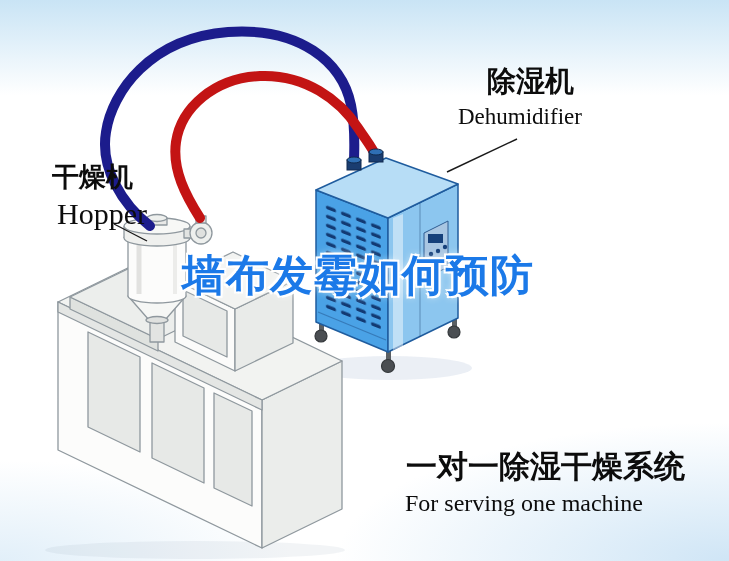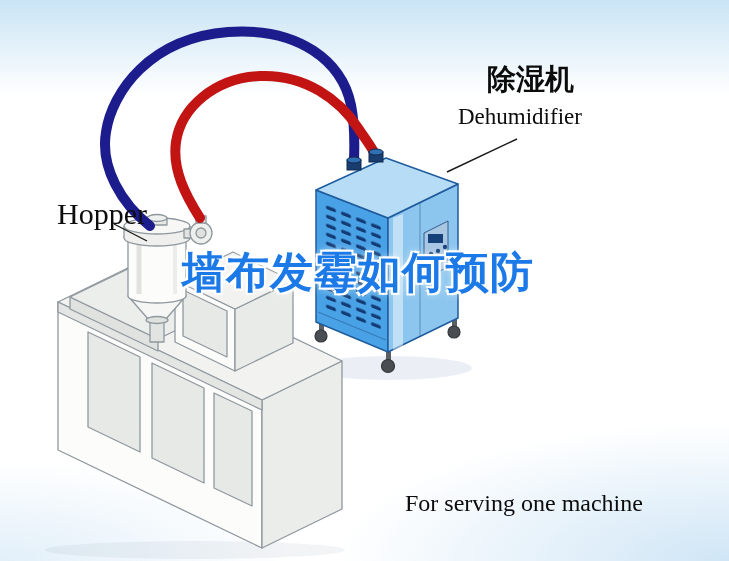--- a/index.html
+++ b/index.html
@@ -11,21 +11,21 @@
   *{margin:0;padding:0;box-sizing:border-box}
   html,body{width:729px;height:561px;overflow:hidden;background:#fff;
     font-family:"Liberation Sans",sans-serif}
   .stage{position:relative;width:729px;height:561px;
     background:
       radial-gradient(120% 55% at 100% 100%, rgba(168,208,238,.55) 0%, rgba(168,208,238,0) 45%),
       radial-gradient(100% 45% at 0% 100%, rgba(190,220,242,.45) 0%, rgba(190,220,242,0) 40%),
       linear-gradient(180deg, var(--sky-tint) 0%, #ffffff 17%, #ffffff 100%);}
   svg.diagram{position:absolute;left:0;top:0}
   .lbl{position:absolute;white-space:nowrap;color:#0c0c0c;line-height:1.1}
-  .zh{font-weight:700;font-family:Liberation Mono, monospace}
+  .zh{font-weight:700;font-family:Liberation Sans, sans-serif}
   .en{font-family:"Liberation Serif",serif;font-weight:400}
   #hopper-zh{left:52px;top:163px;font-size:27px}
   #hopper-en{left:57px;top:197px;font-size:30px}
   #dehum-zh{left:487px;top:66px;font-size:29px}
   #dehum-en{left:458px;top:104px;font-size:23px}
   #watermark{left:182px;top:252px;font-size:43px;font-weight:900;letter-spacing:1px;
     color:var(--watermark-blue);
     text-shadow:-2px -2px 0 #fff,2px -2px 0 #fff,-2px 2px 0 #fff,2px 2px 0 #fff,0 0 8px rgba(255,255,255,.95)}
   #system-zh{left:406px;top:450px;font-size:31px}
   #system-en{left:405px;top:490px;font-size:24px}
@@ -129,21 +129,23 @@
       <rect x="347" y="160" width="14" height="10" fill="#1a3d70" stroke="#102b50" stroke-width="1"></rect>
       <ellipse cx="354" cy="160" rx="7" ry="3" fill="#2f6fb4" stroke="#102b50" stroke-width="1"></ellipse>
       <rect x="369" y="152" width="14" height="10" fill="#1a3d70" stroke="#102b50" stroke-width="1"></rect>
       <ellipse cx="376" cy="152" rx="7" ry="3" fill="#2f6fb4" stroke="#102b50" stroke-width="1"></ellipse>
     </g>
 
     <line class="leader" x1="114" y1="224" x2="147" y2="241"></line>
     <line class="leader" x1="517" y1="139" x2="447" y2="172"></line>
   </svg>
 
+  <div class="lbl zh" id="hopper-zh">干燥机</div>
   <div class="lbl en" id="hopper-en">Hopper</div>
 
   <div class="lbl zh" id="dehum-zh">除湿机</div>
   <div class="lbl zh" id="watermark">墙布发霉如何预防</div>
 
   <div class="lbl en" id="dehum-en">Dehumidifier</div>
 
+  <div class="lbl zh" id="system-zh">一对一除湿干燥系统</div>
   <div class="lbl en" id="system-en">For serving one machine</div>
 </div>
 
 </body></html>

